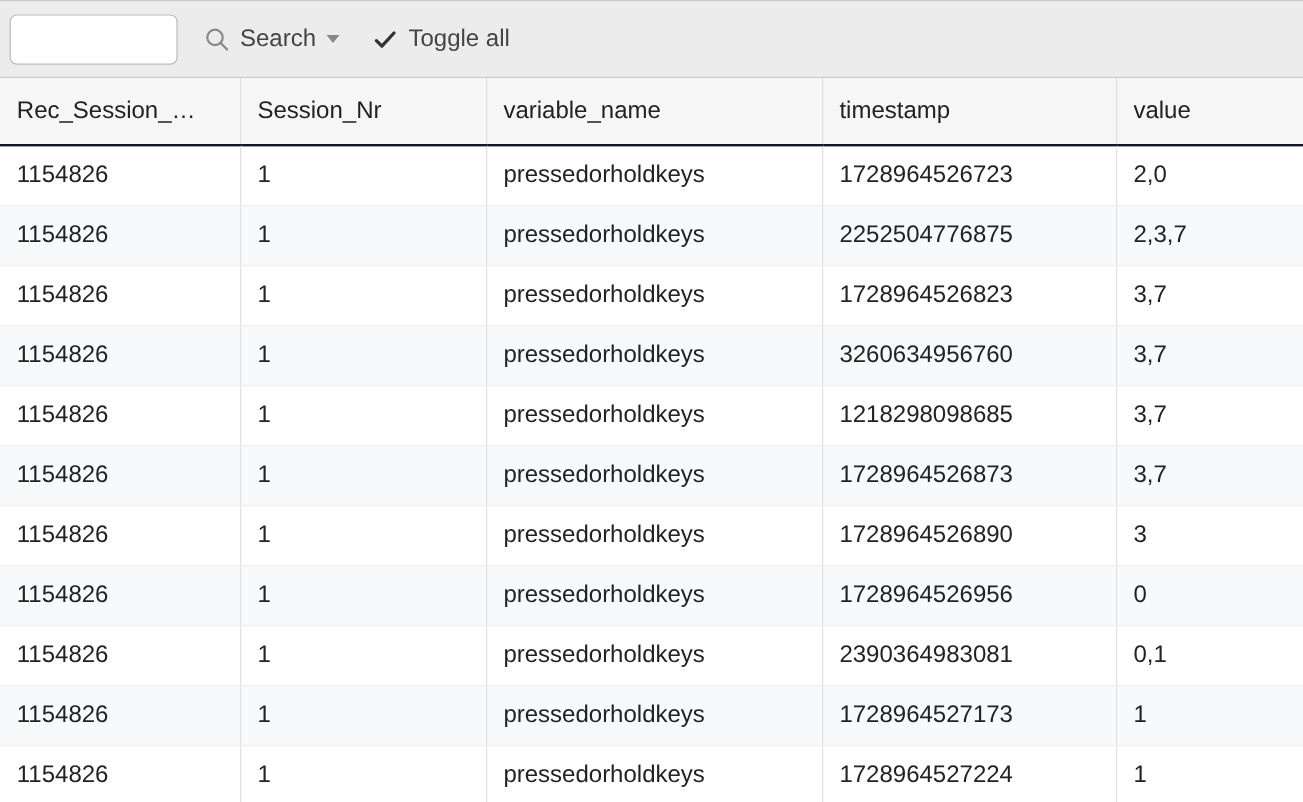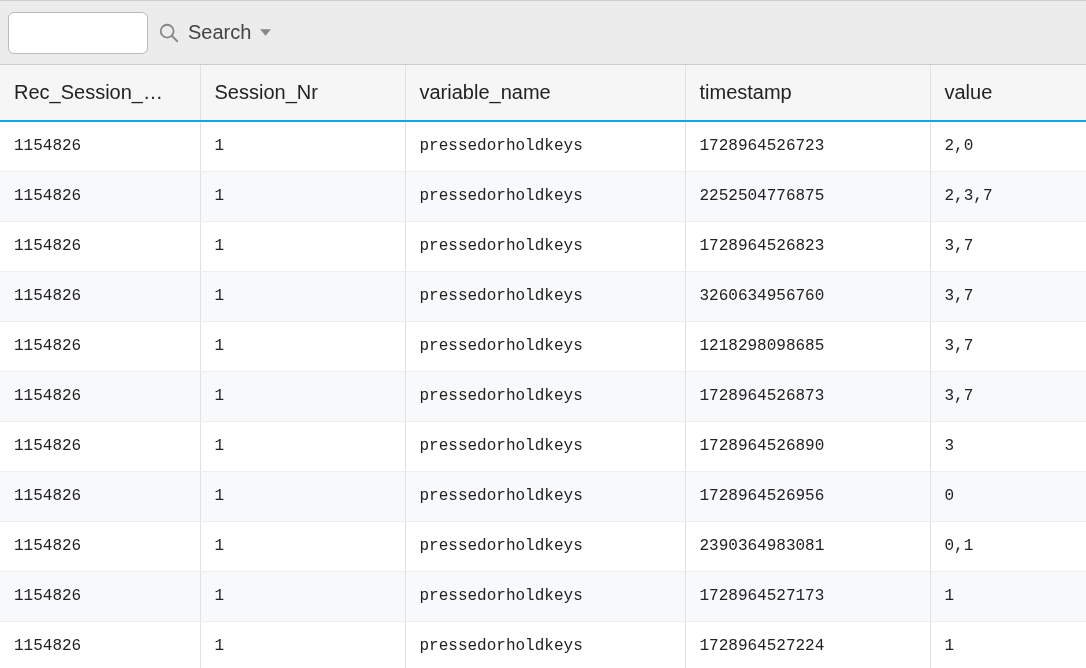--- a/index.html
+++ b/index.html
@@ -13,21 +13,21 @@
       overflow: hidden;
     }
     .toolbar {
       background: #ececec;
       border-top: 1px solid #ccc;
       border-bottom: 1px solid #ccc;
       height: 65px;
       display: flex;
       align-items: center;
       padding: 12px 8px;
-      gap: 6px;
+      gap: 18px;
     }
     .search-input {
       width: 140px;
       height: 42px;
       border: 1px solid #bbb;
       border-radius: 6px;
       background: #fff;
       padding: 0 10px;
       font-size: 18px;
     }
@@ -72,34 +72,33 @@
       text-align: left;
       padding: 12px 14px;
       border-right: 1px solid #e1e1e1;
       font-weight: 400;
       white-space: nowrap;
       overflow: hidden;
       text-overflow: ellipsis;
     }
     thead th {
       background: #f6f6f6;
-      border-bottom: 2px solid #0ea5e9;
+      border-bottom: 2px solid #0f172a;
       font-size: 20px;
       color: #222;
       height: 56px;
     }
     tbody tr:nth-child(even) td {
       background: #f8f9fb;
     }
     tbody td {
       border-bottom: 1px solid #eee;
-      font-size: 16px;
+      font-size: 20px;
       color: #222;
       height: 50px;
-      font-family: Liberation Mono, monospace;
     }
     col.c0 { width: 200px; }
     col.c1 { width: 205px; }
     col.c2 { width: 280px; }
     col.c3 { width: 245px; }
     col.c4 { width: 156px; }
   </style>
 </head>
 <body>
 
@@ -107,20 +106,26 @@
   <input class="search-input" type="text" value="" style="">
   <button class="toolbar-btn">
     <svg class="icon-search" viewBox="0 0 24 24">
       <circle cx="10" cy="10" r="7" stroke-width="2"></circle>
       <line x1="15" y1="15" x2="21" y2="21" stroke-width="2" stroke-linecap="round"></line>
     </svg>
     <span>Search</span>
     <svg class="chevron-down" viewBox="0 0 12 12">
       <path d="M1 3 L6 9 L11 3 Z"></path>
     </svg>
+  </button>
+  <button class="toolbar-btn">
+    <svg class="icon-check" viewBox="0 0 24 24">
+      <polyline points="4,13 9,18 20,6" stroke-width="3" stroke-linecap="round" stroke-linejoin="round"></polyline>
+    </svg>
+    <span>Toggle all</span>
   </button>
 </div>
 
 <div class="table-wrap">
   <table>
     <colgroup>
       <col class="c0">
         <col class="c1">
         <col class="c2">
         <col class="c3">

